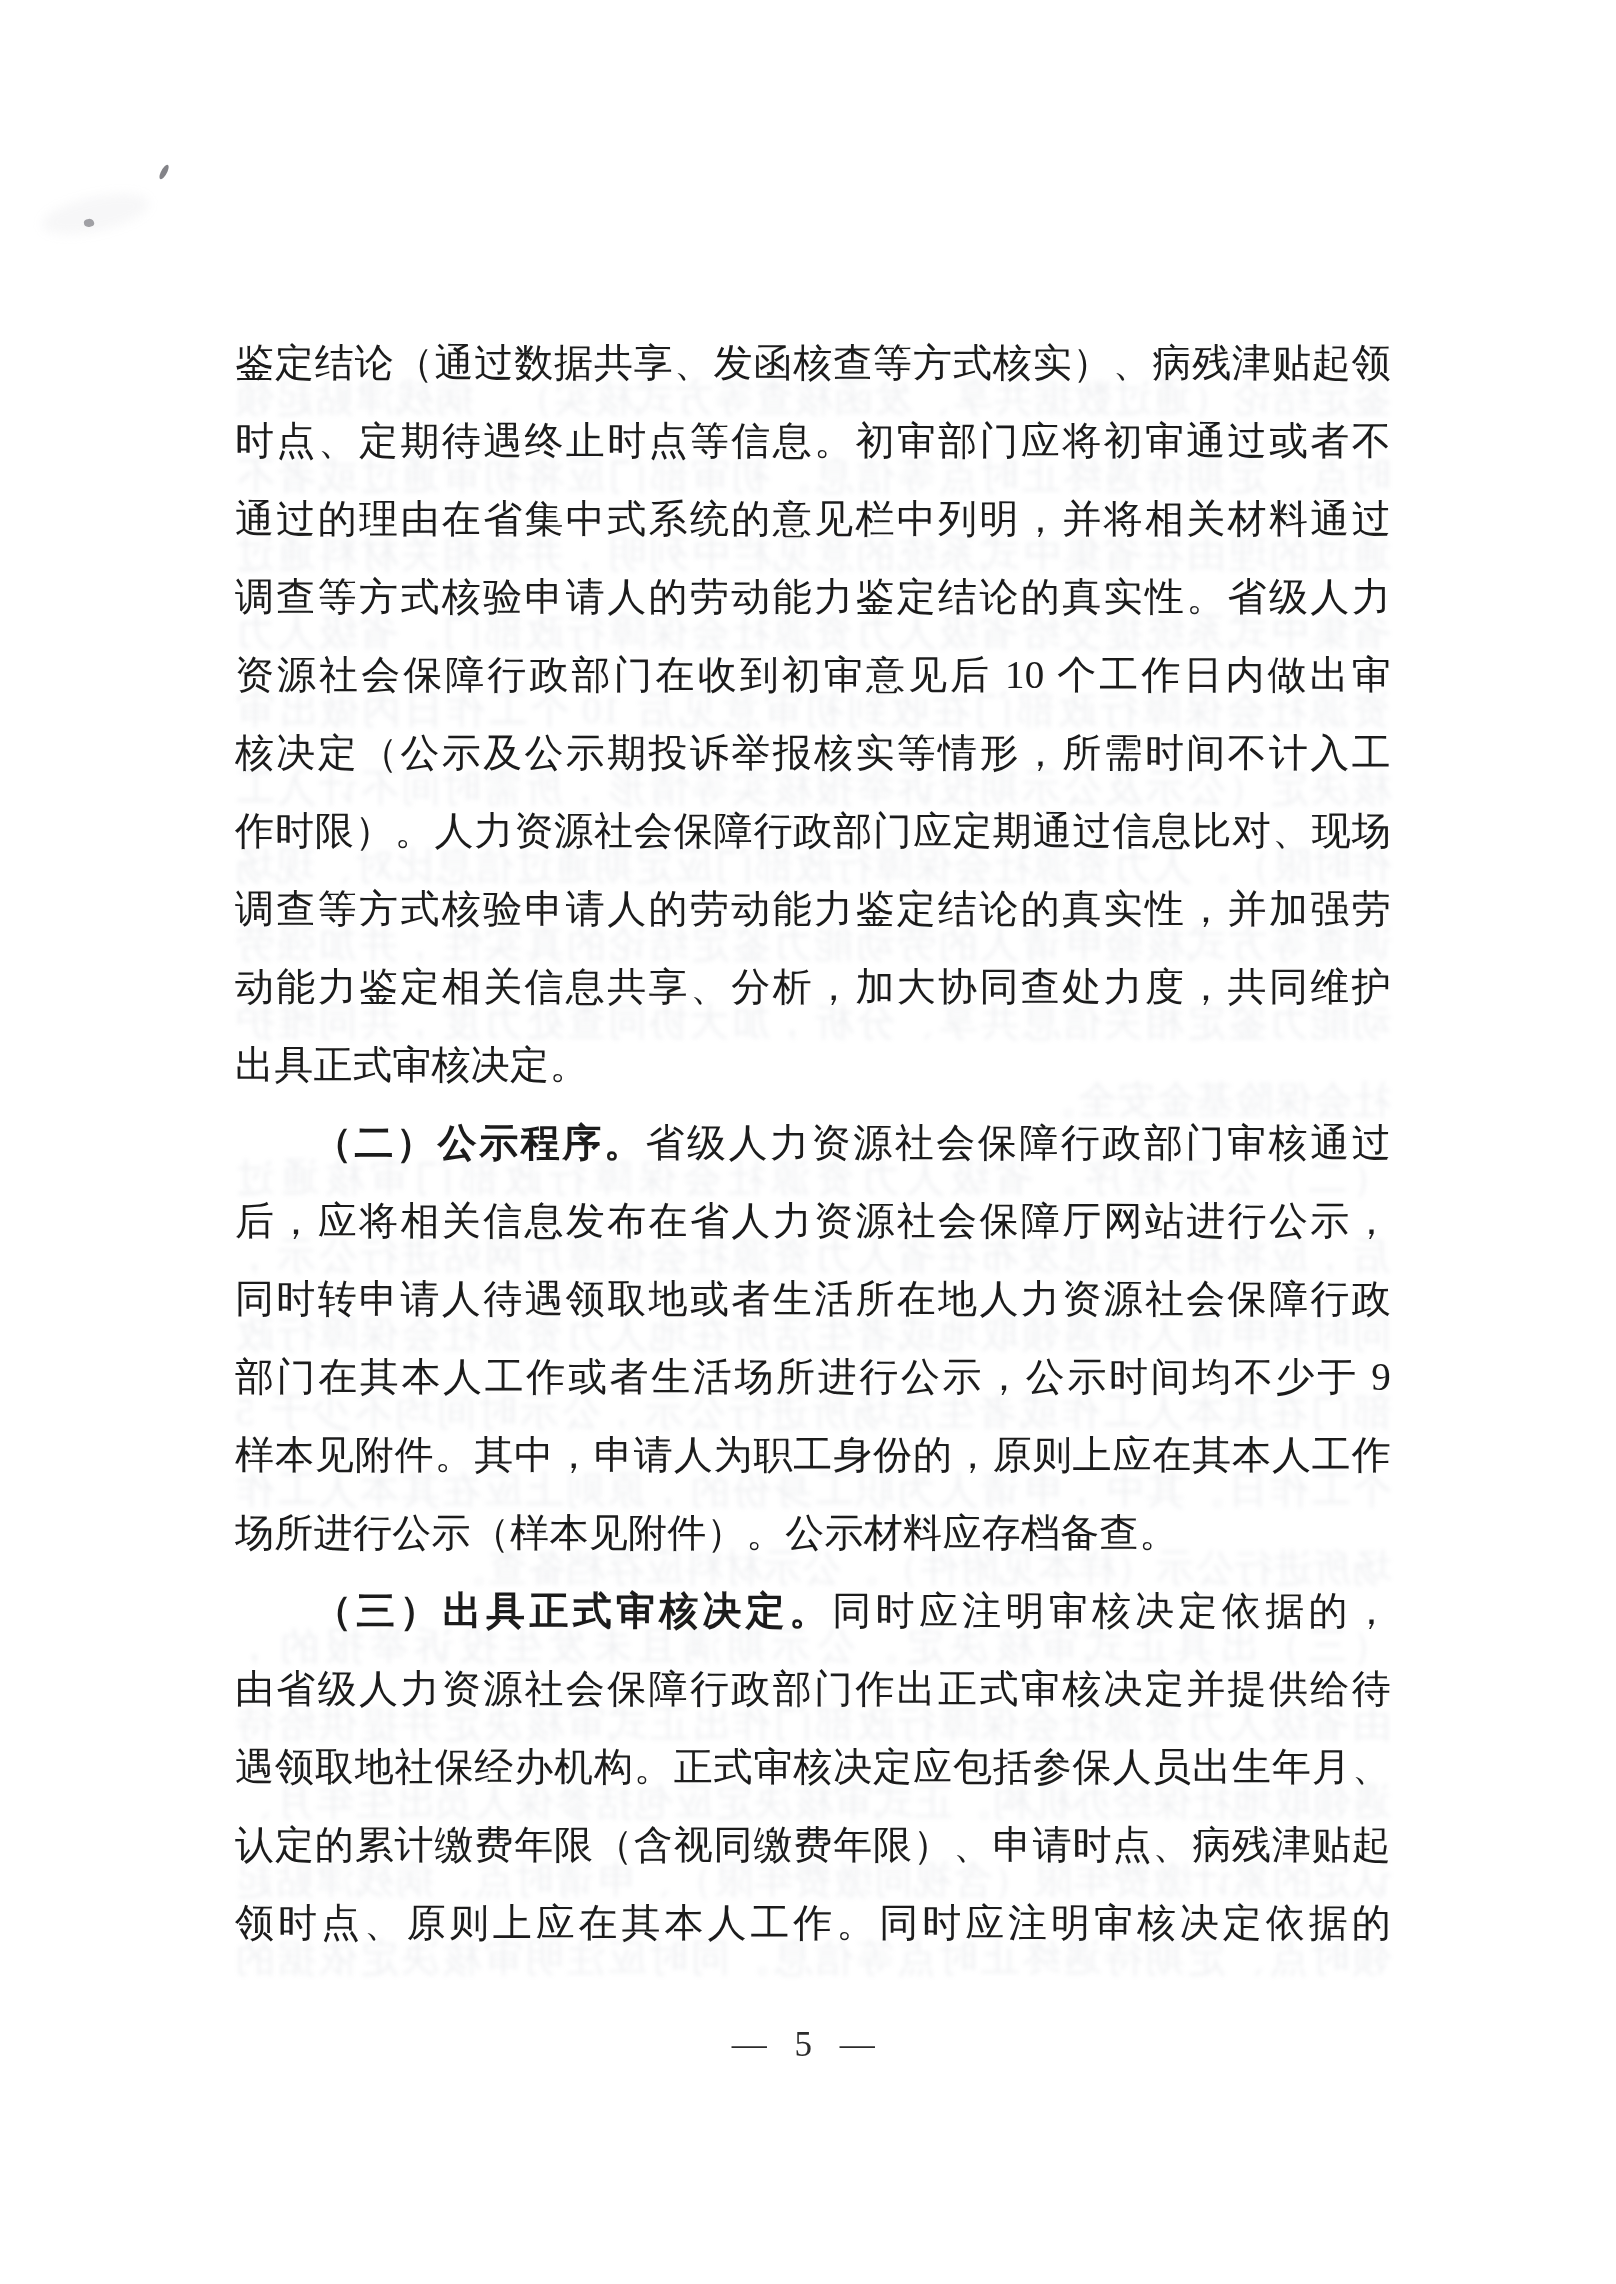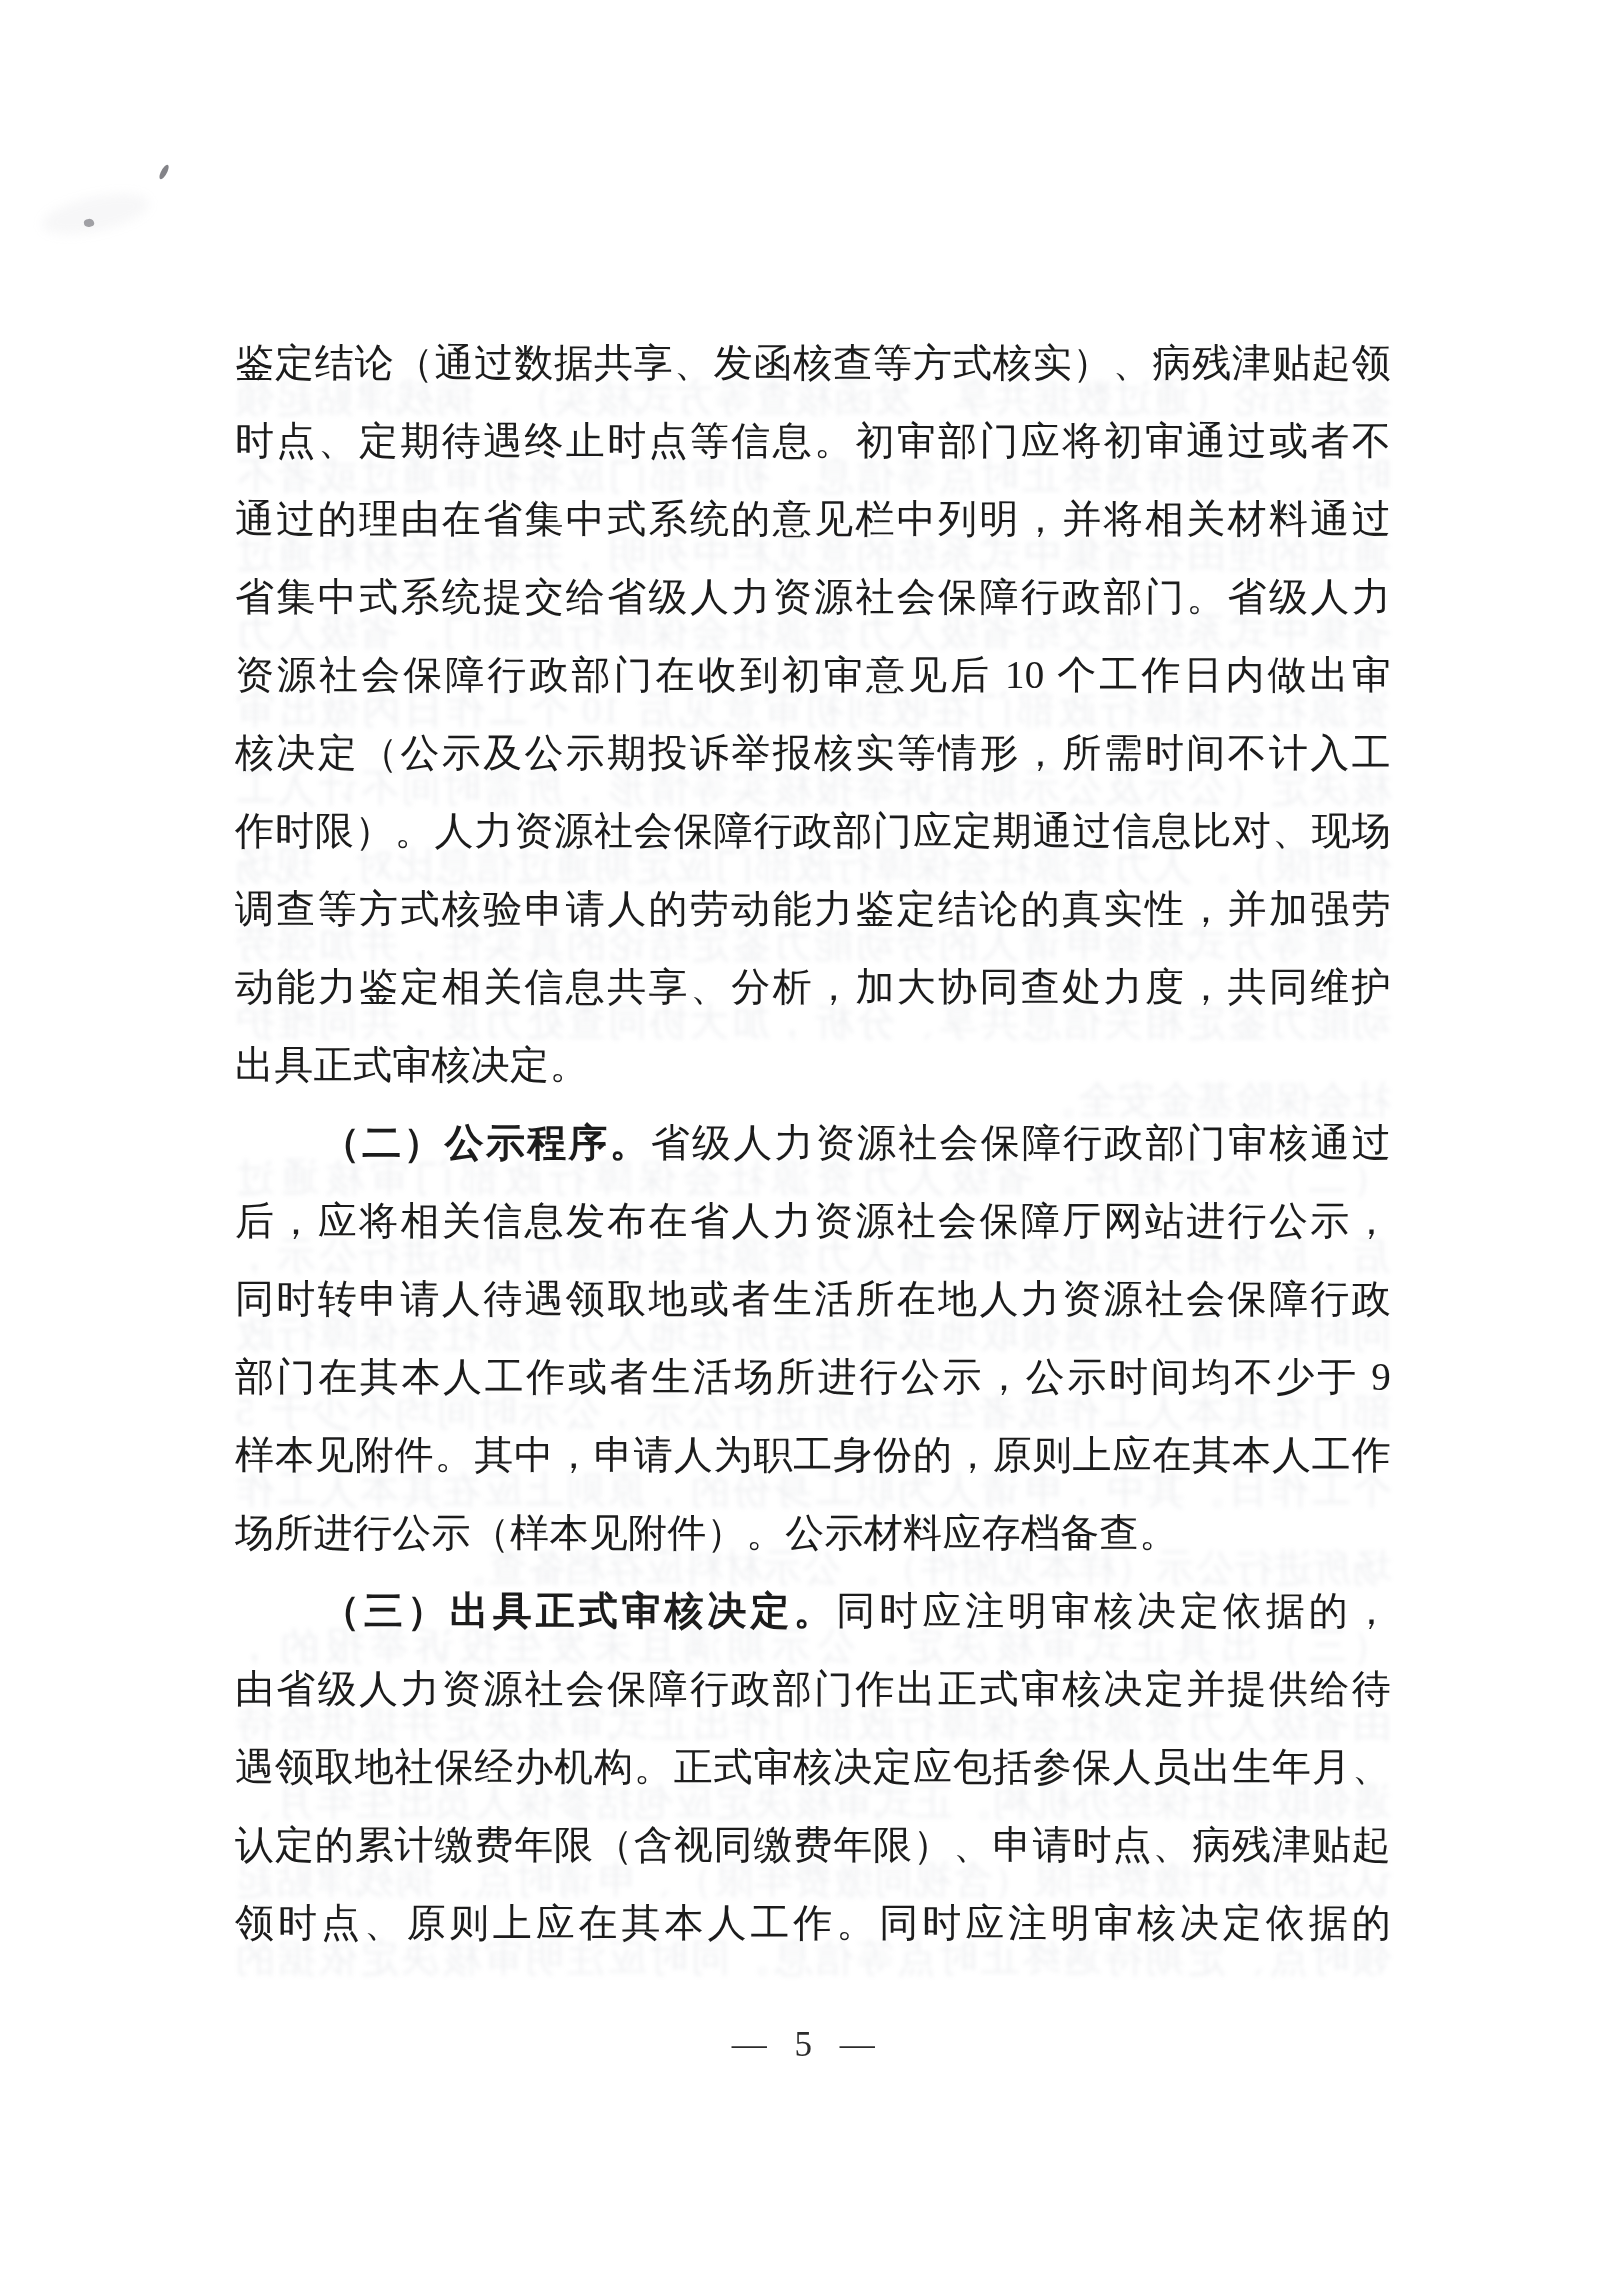--- a/index.html
+++ b/index.html
@@ -48,21 +48,21 @@
     width: 100%;
     overflow: hidden;
     color: rgba(110, 120, 135, 0.10);
     filter: blur(2px);
     transform: scaleX(-1);
     font-weight: 400;
     text-indent: 0;
     pointer-events: none;
   }
   .seg { font-weight: 400; }
-  .seg.bold { font-weight: 700; margin-left: 8px; }
+  .seg.bold { font-weight: 700; }
 
   
   .page-footer {
     position: absolute;
     left: 0;
     top: 2025px;
     width: 100%;
     text-align: center;
     font-size: 35px;
     color: #2b2b2b;
@@ -112,21 +112,21 @@
 <div class="page">
 
   <div class="smudge"></div>
   <div class="speck speck-1"></div>
   <div class="speck speck-2"></div>
 
   <main class="text-block">
       <div class="line" data-ghost="鉴定结论（通过数据共享、发函核查等方式核实）、病残津贴起领"><span class="seg">鉴定结论（通过数据共享、发函核查等方式核实）、病残津贴起领</span></div>
       <div class="line" data-ghost="时点、定期待遇终止时点等信息。初审部门应将初审通过或者不"><span class="seg">时点、定期待遇终止时点等信息。初审部门应将初审通过或者不</span></div>
       <div class="line" data-ghost="通过的理由在省集中式系统的意见栏中列明，并将相关材料通过"><span class="seg">通过的理由在省集中式系统的意见栏中列明，并将相关材料通过</span></div>
-      <div class="line" data-ghost="省集中式系统提交给省级人力资源社会保障行政部门。省级人力"><span class="seg">省集中式系统提交给省级人力资源社会保障行政部门。省级人力</span></div>
+      <div class="line" data-ghost="省集中式系统提交给省级人力资源社会保障行政部门。省级人力"><span class="seg">调查等方式核验申请人的劳动能力鉴定结论的真实性。省级人力</span></div>
       <div class="line" data-ghost="资源社会保障行政部门在收到初审意见后 10 个工作日内做出审"><span class="seg">资源社会保障行政部门在收到初审意见后 10 个工作日内做出审</span></div>
       <div class="line" data-ghost="核决定（公示及公示期投诉举报核实等情形，所需时间不计入工"><span class="seg">核决定（公示及公示期投诉举报核实等情形，所需时间不计入工</span></div>
       <div class="line" data-ghost="作时限）。人力资源社会保障行政部门应定期通过信息比对、现场"><span class="seg">作时限）。人力资源社会保障行政部门应定期通过信息比对、现场</span></div>
       <div class="line" data-ghost="调查等方式核验申请人的劳动能力鉴定结论的真实性，并加强劳"><span class="seg">调查等方式核验申请人的劳动能力鉴定结论的真实性，并加强劳</span></div>
       <div class="line" data-ghost="动能力鉴定相关信息共享、分析，加大协同查处力度，共同维护"><span class="seg">动能力鉴定相关信息共享、分析，加大协同查处力度，共同维护</span></div>
       <div class="line no-just" data-ghost="社会保险基金安全。"><span class="seg">出具正式审核决定。</span></div>
       <div class="line indent" data-ghost="（二）公示程序。省级人力资源社会保障行政部门审核通过"><span class="seg bold">（二）公示程序。</span><span class="seg">省级人力资源社会保障行政部门审核通过</span></div>
       <div class="line" data-ghost="后，应将相关信息发布在省人力资源社会保障厅网站进行公示，"><span class="seg">后，应将相关信息发布在省人力资源社会保障厅网站进行公示，</span></div>
       <div class="line" data-ghost="同时转申请人待遇领取地或者生活所在地人力资源社会保障行政"><span class="seg">同时转申请人待遇领取地或者生活所在地人力资源社会保障行政</span></div>
       <div class="line" data-ghost="部门在其本人工作或者生活场所进行公示，公示时间均不少于 5"><span class="seg">部门在其本人工作或者生活场所进行公示，公示时间均不少于 9</span></div>

